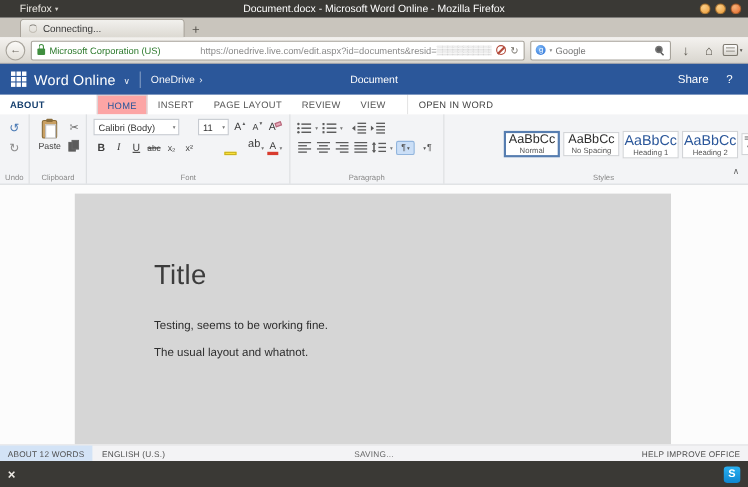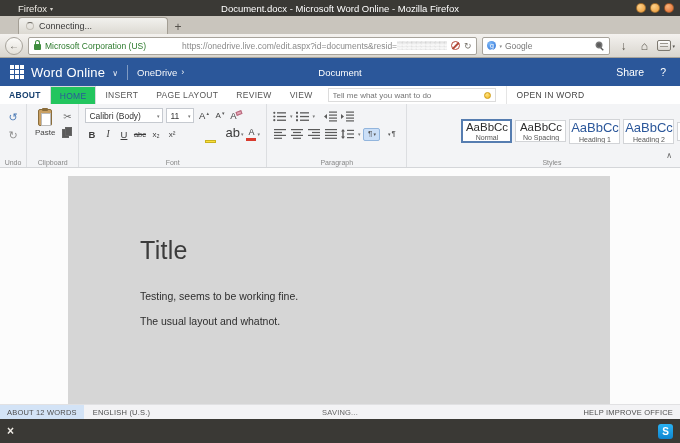--- a/index.html
+++ b/index.html
@@ -53,21 +53,21 @@
   .header-divider { width:1px; height:15px; background:rgba(255,255,255,.4); margin:0 9px; }
   .breadcrumb { font-size:9.5px; display:flex; align-items:center; gap:4px; opacity:.95; }
   .bc-caret { font-size:9px; }
   .doc-title-center { position:absolute; left:0; right:0; text-align:center; font-size:9.5px; pointer-events:none; }
   .header-right { margin-left:auto; display:flex; align-items:center; gap:16px; font-size:10.5px; z-index:1; padding-right:4px; }
 
   
   .ribbon-tabs { height:18px; background:#fff; display:flex; align-items:center; font-size:8.5px; color:#555; }
   .rtab { padding:0 9px; height:100%; display:flex; align-items:center; letter-spacing:.3px; white-space:nowrap; }
   .rtab.file { color:#17406f; font-weight:bold; }
-  .rtab.active { background:#22c55e; border:1px solid #d8dadd; border-bottom:none; color:#2b579a; }
+  .rtab.active { background:#fca5a5; border:1px solid #d8dadd; border-bottom:none; color:#2b579a;margin-left:38px; }
   .tellme { margin-left:6px; width:168px; height:14px; border:1px solid #dcdcdc; background:#fff; display:flex; align-items:center; gap:4px; padding:0 4px; }
   .tellme input { flex:1; min-width:0; border:none; outline:none; font-size:8px; color:#999; background:transparent; }
   .bulb { width:7px; height:7px; flex:none; border-radius:50%; background:radial-gradient(circle at 35% 30%, #ffe382, #f0b71f); border:.5px solid #cf9b12; }
   .openword { margin-left:10px; padding:0 10px; height:100%; display:flex; align-items:center; border-left:1px solid #e5e5e5; color:#444; letter-spacing:.3px; white-space:nowrap; }
 
   
   .ribbon { height:64px; background:#f3f4f6; border-bottom:1px solid #d4d6d9; display:flex; position:relative; }
   .rgroup { position:relative; border-right:1px solid #dcdee1; padding:4px 6px 12px; display:flex; align-items:flex-start; }
   .rgroup-label { position:absolute; bottom:1px; left:0; right:0; text-align:center; font-size:7px; color:#888; }
   .col { display:flex; flex-direction:column; }
@@ -83,31 +83,31 @@
   .clipboard-icon::before { content:""; position:absolute; top:-2px; left:3px; width:6px; height:3px; background:#8a6d3b; border-radius:1px; }
   .clipboard-icon::after { content:""; position:absolute; top:3px; left:2px; width:8px; height:11px; background:#fff; border:.5px solid #bbb; }
   .paste-label { font-size:8px; color:#444; }
   .mini-col { display:flex; flex-direction:column; gap:5px; padding-top:3px; align-items:center; }
   .cut-g { font-size:10px; color:#666; line-height:1; }
 
   .font-rows { gap:4px; }
   .select { height:15px; background:#fff; border:1px solid #c6cad0; font-size:8.5px; color:#333; display:flex; align-items:center; justify-content:space-between; padding:0 3px; gap:2px; }
   .select .dcaret { font-size:5px; color:#777; }
   .fname { width:78px; }
-  .fsize { width:28px; }
+  .fsize { width:28px;margin-left:14px; }
   .fbtn { min-width:13px; height:14px; display:flex; align-items:center; justify-content:center; font-size:9.5px; color:#3c3c3c; gap:1px; }
   .b-bold { font-weight:bold; }
   .b-italic { font-style:italic; font-family:"Liberation Serif", serif; }
   .b-under { text-decoration:underline; }
   .b-strike { font-size:7.5px; text-decoration:line-through; }
   .b-subsup { font-size:8px; }
   .tiny-caret { font-size:5px; color:#777; }
   .raise { font-size:5px; color:#555; margin:-6px 0 0 0; }
   .stack { display:flex; flex-direction:column; align-items:center; line-height:1; gap:1px; }
-  .hl-text { font-size:13px;padding-left:44px; }
+  .hl-text { font-size:10px;padding-left:44px; }
   .hl-bar { width:11px; height:3px; background:#fbe03a; border:.5px solid #c9b21f; }
   .fc-bar { width:10px; height:3px; background:#d83b2e; }
   .eraser { width:6px; height:4px; background:#e8a7b8; border:.5px solid #b66a7d; transform:rotate(-20deg); margin-left:-2px; margin-top:-6px; }
 
   .para-rows { gap:4px; padding-top:1px; }
   .psep { width:2px; }
   .dir-btn { width:17px; height:13px; display:flex; align-items:center; justify-content:center; gap:1px; border:1px solid transparent; border-radius:2px; color:#555; }
   .dir-btn .pg { font-size:8px; line-height:1; }
   .dir-btn .da { font-size:5px; }
   .dir-btn.active { background:#cbdff7; border-color:#92b5dd; }
@@ -231,24 +231,20 @@
   </div>
 </div>
 
 <div class="ribbon-tabs">
   <span class="rtab file">ABOUT</span>
   <span class="rtab active">HOME</span>
   <span class="rtab">INSERT</span>
   <span class="rtab">PAGE LAYOUT</span>
   <span class="rtab">REVIEW</span>
   <span class="rtab">VIEW</span>
-  <div class="tellme">
-    <input placeholder="Tell me what you want to do" style="">
-    <span class="bulb"></span>
-  </div>
   <span class="openword">OPEN IN WORD</span>
 </div>
 
 <div class="ribbon">
 
   <div class="rgroup">
     <div class="col undo-col">
       <span class="glyph-btn undo-g">↺</span>
       <span class="glyph-btn redo-g">↻</span>
     </div>

